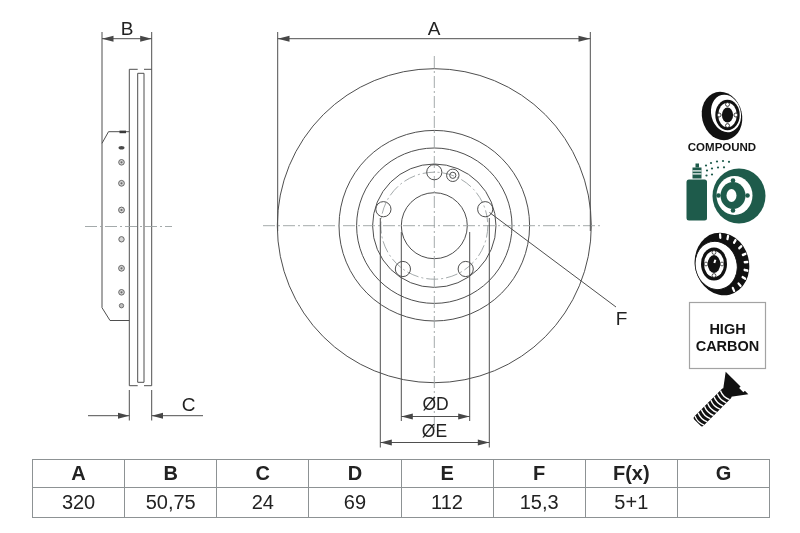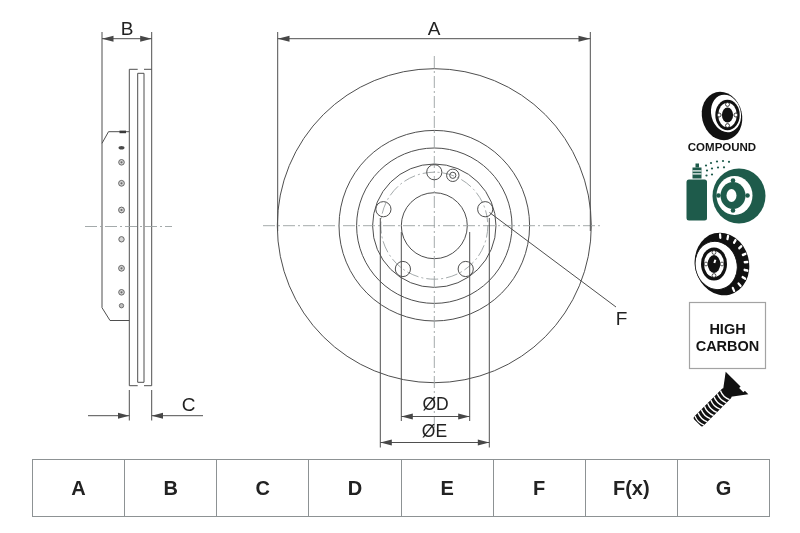--- a/index.html
+++ b/index.html
@@ -258,16 +258,26 @@
         <tr>
       <th>A</th>
       <th>B</th>
       <th>C</th>
       <th>D</th>
       <th>E</th>
       <th>F</th>
       <th>F(x)</th>
       <th>G</th>
     </tr>
+    <tr>
+      <td>320</td>
+      <td>50,75</td>
+      <td>24</td>
+      <td>69</td>
+      <td>112</td>
+      <td>15,3</td>
+      <td>5+1</td>
+      <td></td>
+    </tr>
   </tbody>
     </table>
 
 </div>
 
 </body></html>

